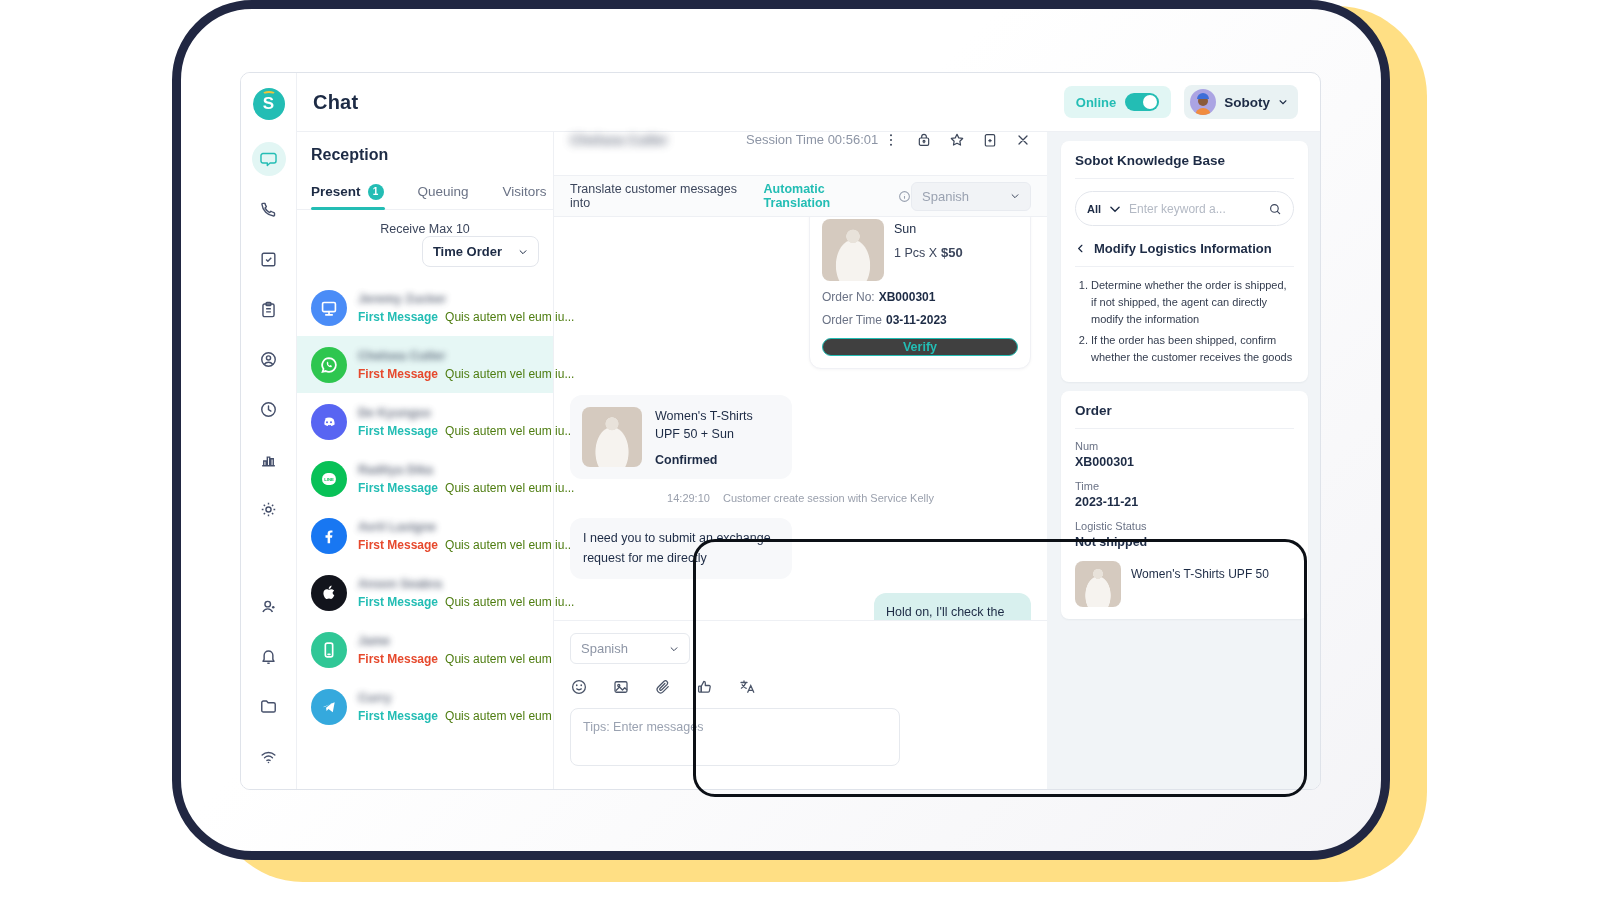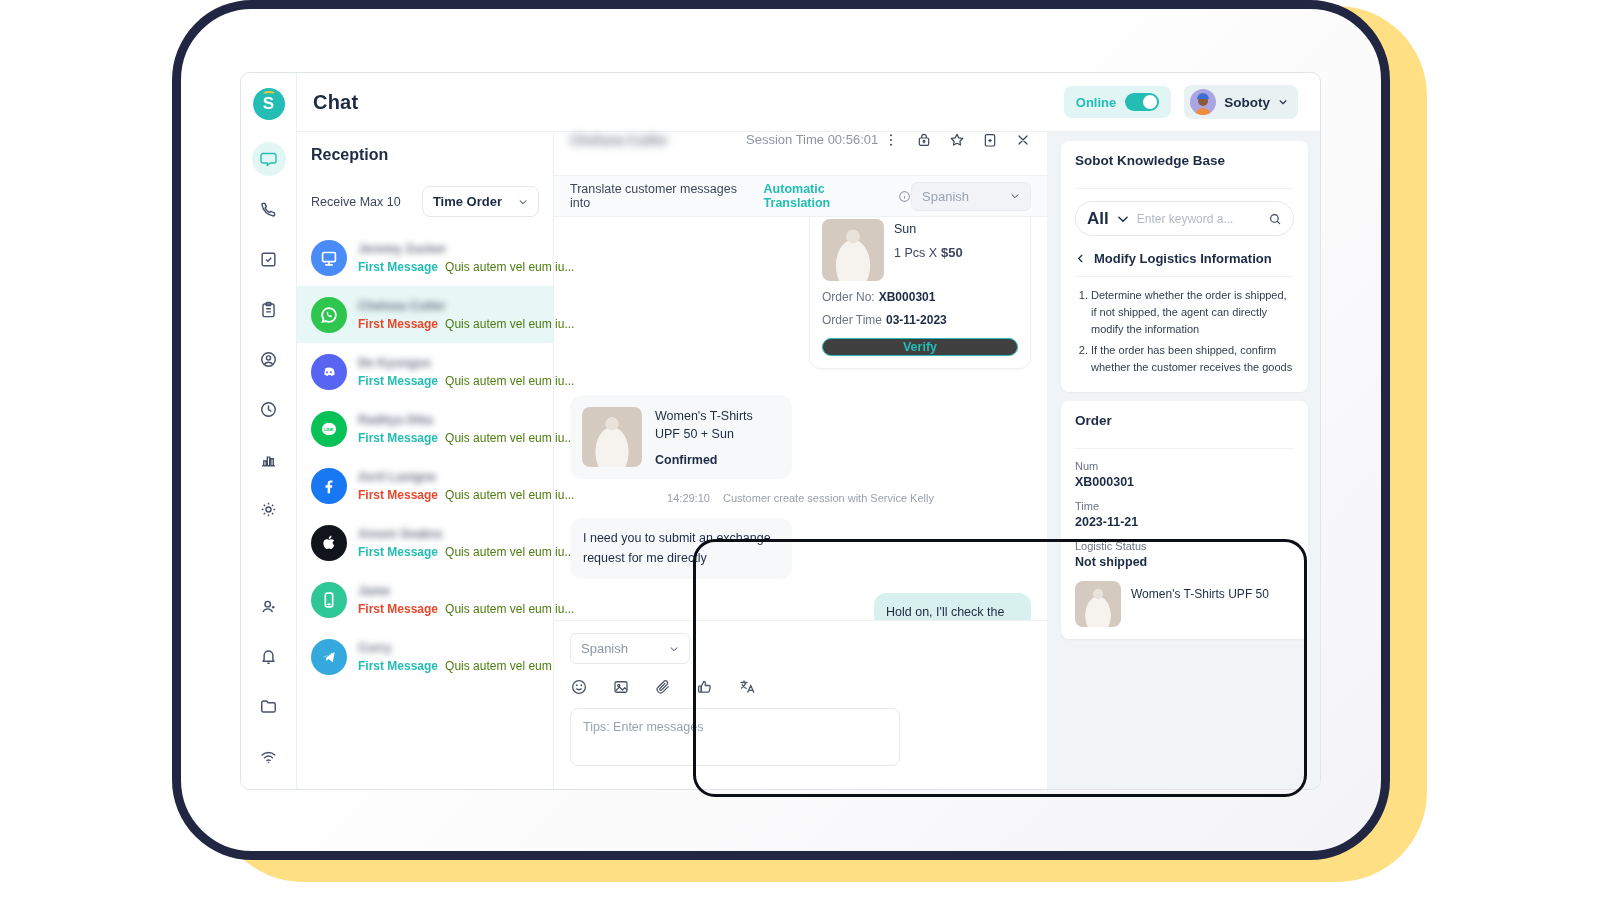--- a/index.html
+++ b/index.html
@@ -56,21 +56,21 @@
   .col-right { position:absolute; left:806px; top:59px; width:275px; height:659px; background:#f1f4f7; }
 
   
   .rc-title { font-size:16px; font-weight:bold; padding:14px 14px 10px; }
   .tabs { display:flex; align-items:center; padding:0 14px; gap:0; border-bottom:1px solid #eef0f4; height:36px; position:relative; }
   .tab { font-size:13.5px; color:#6b7386; margin-right:34px; display:flex; align-items:center; gap:7px; }
   .tab.active { color:#1d2b45; font-weight:bold; }
   .tab .badge { width:16px; height:16px; border-radius:50%; background:#23bdb4; color:#fff; font-size:10px;
     display:flex; align-items:center; justify-content:center; font-weight:bold; }
   .tab-underline { position:absolute; left:14px; bottom:-1px; width:74px; height:3px; background:#23bdb4; border-radius:2px; }
-  .rc-controls { display:flex; align-items:center; padding:12px 14px; }
+  .rc-controls { display:flex; align-items:center; padding:12px 14px;flex-direction:column; }
   .rc-max { font-size:12.5px; color:#3c465c; }
   .dd-timeorder { margin-left:auto; border:1px solid #e3e6ec; border-radius:8px; padding:7px 10px;
     font-size:13px; font-weight:bold; color:#1d2b45; display:flex; align-items:center; gap:16px; background:#fff; }
   .clist { }
   .crow { display:flex; align-items:center; gap:11px; padding:10px 14px; height:57px; cursor:pointer; }
   .crow.sel { background:#e6f7f5; }
   .cav { width:36px; height:36px; border-radius:50%; flex:none; display:flex; align-items:center; justify-content:center; }
   .cav svg { width:22px; height:22px; }
   .ch-web{background:#4a8cf7;} .ch-wa{background:#2ec64f;} .ch-dc{background:#5865f2;}
   .ch-ln{background:#08c157;} .ch-fb{background:#1877f2;} .ch-ap{background:#12141c;}
@@ -125,23 +125,23 @@
   .composer { position:absolute; left:0; bottom:0; width:100%; height:171px; border-top:1px solid #eef0f4; background:#fff; padding:12px 16px; }
   .dd-lang2 { width:120px; background:#fff; border:1px solid #e6e9ee; border-radius:6px; padding:7px 10px;
     display:flex; align-items:center; color:#8d95a5; font-size:13px; }
   .comp-icons { display:flex; gap:24px; margin-top:14px; color:#4a5468; align-items:center; }
   .comp-icons svg { width:18px; height:18px; display:block; }
   .comp-input { margin-top:12px; width:330px; height:58px; border:1px solid #e6e9ee; border-radius:8px;
     padding:11px 12px; font-size:12.5px; color:#9aa2b1; background:#fff; }
 
   
   .kcard { background:#fff; border-radius:8px; margin:9px 14px 0; padding:12px 14px; box-shadow:0 1px 2px rgba(20,30,60,.05); }
-  .kcard h3 { font-size:13.5px; font-weight:bold; padding-bottom:20px; border-bottom:1px solid #eef0f4; }
+  .kcard h3 { font-size:13.5px; font-weight:bold; padding-bottom:10px; border-bottom:1px solid #eef0f4; }
   .ksearch { margin-top:12px; border:1px solid #e3e6ec; border-radius:18px; height:35px; display:flex; align-items:center; padding:0 11px; gap:7px; }
-  .ksearch .all { font-size:17px; font-weight:bold; }
+  .ksearch .all { font-size:11px; font-weight:bold; }
   .ksearch .ph { font-size:12px; color:#b3b9c4; flex:1; white-space:nowrap; overflow:hidden; }
   .ksearch svg { width:14px; height:14px; color:#3c465c; flex:none; }
   .karticle { display:flex; align-items:center; gap:8px; margin-top:15px; padding-bottom:10px; border-bottom:1px solid #eef0f4;
     font-size:13px; font-weight:bold; }
   .karticle svg { width:11px; height:11px; }
   .ksteps { margin:10px 0 2px 16px; font-size:11px; color:#333c4e; line-height:1.55; }
   .ksteps li { margin-bottom:4px; }
   .olabel { font-size:11px; color:#6b7386; margin-top:11px; }
   .ovalue { font-size:12.5px; font-weight:bold; margin-top:3px; }
   .oprod { display:flex; gap:10px; margin-top:12px; align-items:flex-start; }
@@ -263,20 +263,33 @@
           <span>Soboty</span>
           <svg class="chev" viewBox="0 0 24 24" fill="none" stroke="#1d2b45" stroke-width="2.6" stroke-linecap="round">
               <path d="M5 9l7 7 7-7"></path>
             </svg>
         </div>
       </div>
     </div>
 
     <div class="col-reception">
       <div class="rc-title">Reception</div>
+      <div class="tabs">
+        <div class="tab active">
+          <span>Present</span>
+          <span class="badge">1</span>
+        </div>
+        <div class="tab">
+            <span>Queuing</span>
+          </div>
+        <div class="tab">
+            <span>Visitors</span>
+          </div>
+        <div class="tab-underline"></div>
+      </div>
       <div class="rc-controls">
         <span class="rc-max">Receive Max 10</span>
         <div class="dd-timeorder">
           <span>Time Order</span>
           <svg class="chev" viewBox="0 0 24 24" fill="none" stroke="#1d2b45" stroke-width="2.4" stroke-linecap="round">
               <path d="M5 9l7 7 7-7"></path>
             </svg>
         </div>
       </div>
 

